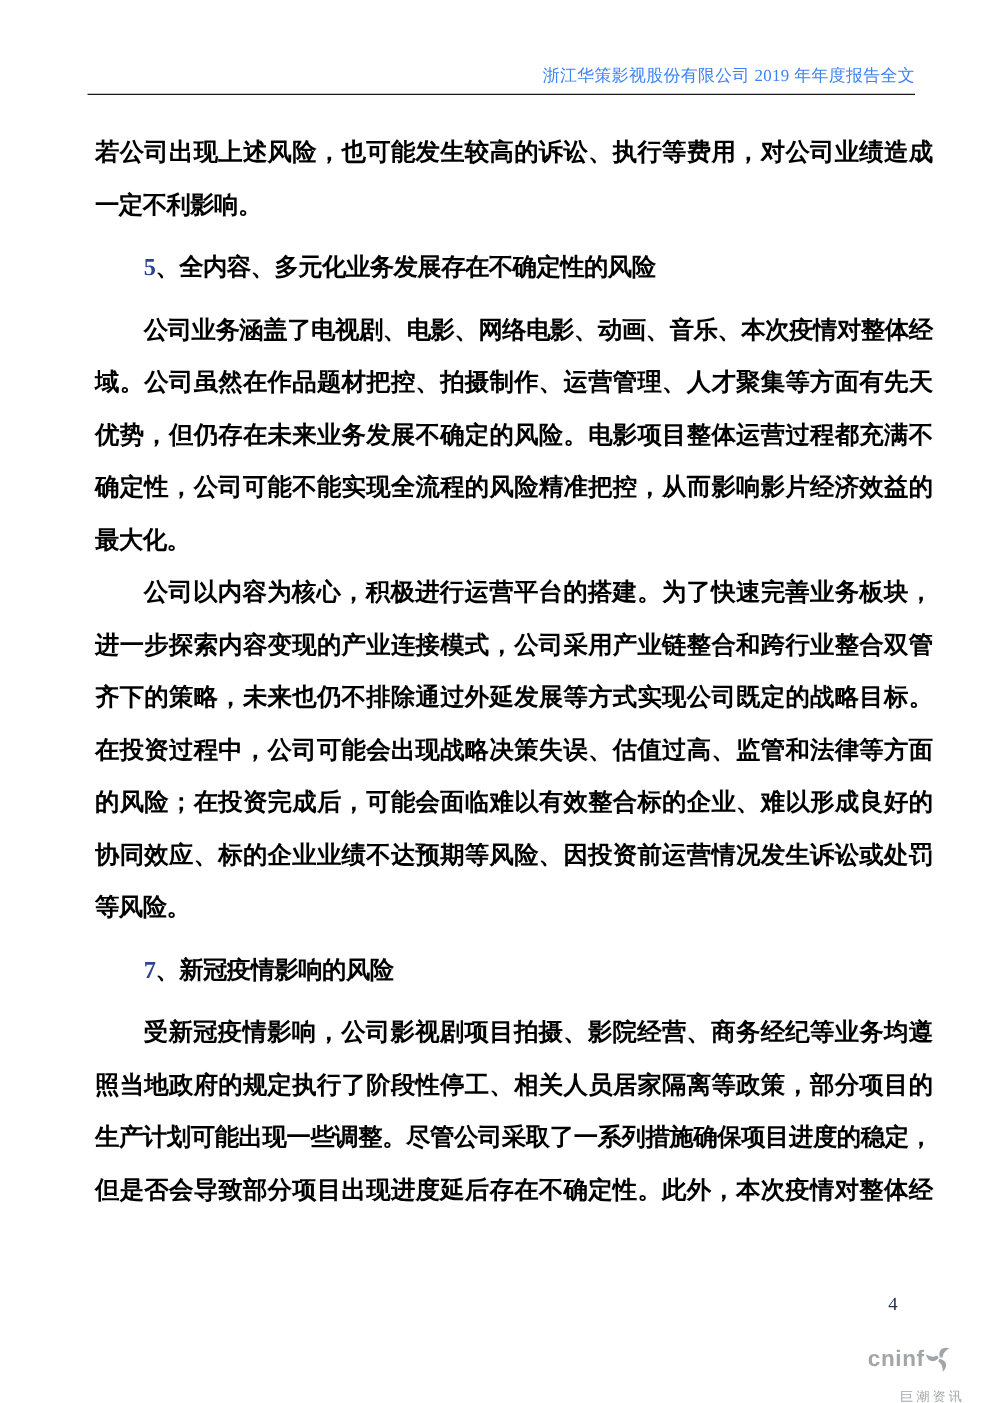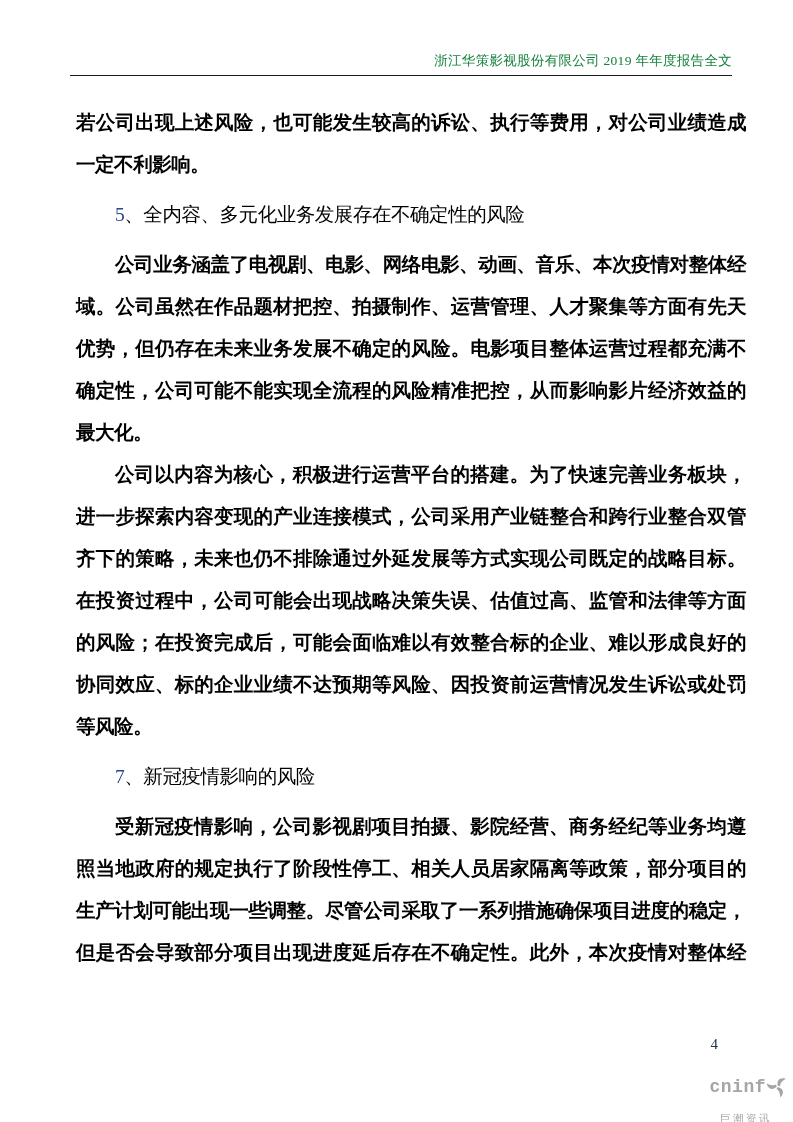--- a/index.html
+++ b/index.html
@@ -16,21 +16,21 @@
   
   .header {
     position: absolute;
     top: 52px;
     left: 64px;
     right: 61px;
     text-align: right;
     font-size: 13.5px;
     font-weight: 400;
     letter-spacing: 0.3px;
-    color: #15803d;
+    color: #3b82f6;
   }
   .header-rule {
     position: absolute;
     top: 75px;
     left: 70px;
     right: 61px;
     border-top: 1.5px solid #1a1a1a;
   }
   
   .main {
@@ -48,21 +48,21 @@
     white-space: nowrap;
     text-align: justify;
     text-align-last: justify;
   }
   .tline.short { text-align-last: left; }
   .para.indent .tline:first-child { text-indent: 2em; }
   .heading {
     margin: 8px 0;
     line-height: 42px;
     text-indent: 2em;
-    font-weight: 400;
+    font-weight: 700;
     white-space: nowrap;
   }
   .hnum { color: var(--heading-number, #2B4590); }
   
   .page-number {
     position: absolute;
     top: 1036px;
     left: 62px;
     width: 656px;
     text-align: right;
@@ -76,23 +76,22 @@
     right: 5px;
     width: 120px;
     text-align: right;
     color: var(--logo-gray, #A2A6A9);
     font-family: "Liberation Sans", "DejaVu Sans", sans-serif;
     line-height: 1;
   }
   .logo-row1 {
     display: flex;
     align-items: center;
-    justify-content: flex-end;
+    justify-content: center;
     gap: 1px;
-    font-family: Liberation Mono, monospace;
   }
   .logo-word {
     font-size: 18px;
     font-weight: 700;
     letter-spacing: 0.5px;
   }
   .logo-swirl { width: 21px; height: 21px; display: block; }
   .logo-swirl path { fill: var(--logo-gray, #A2A6A9); }
   .logo-cn {
     font-size: 10.5px;

